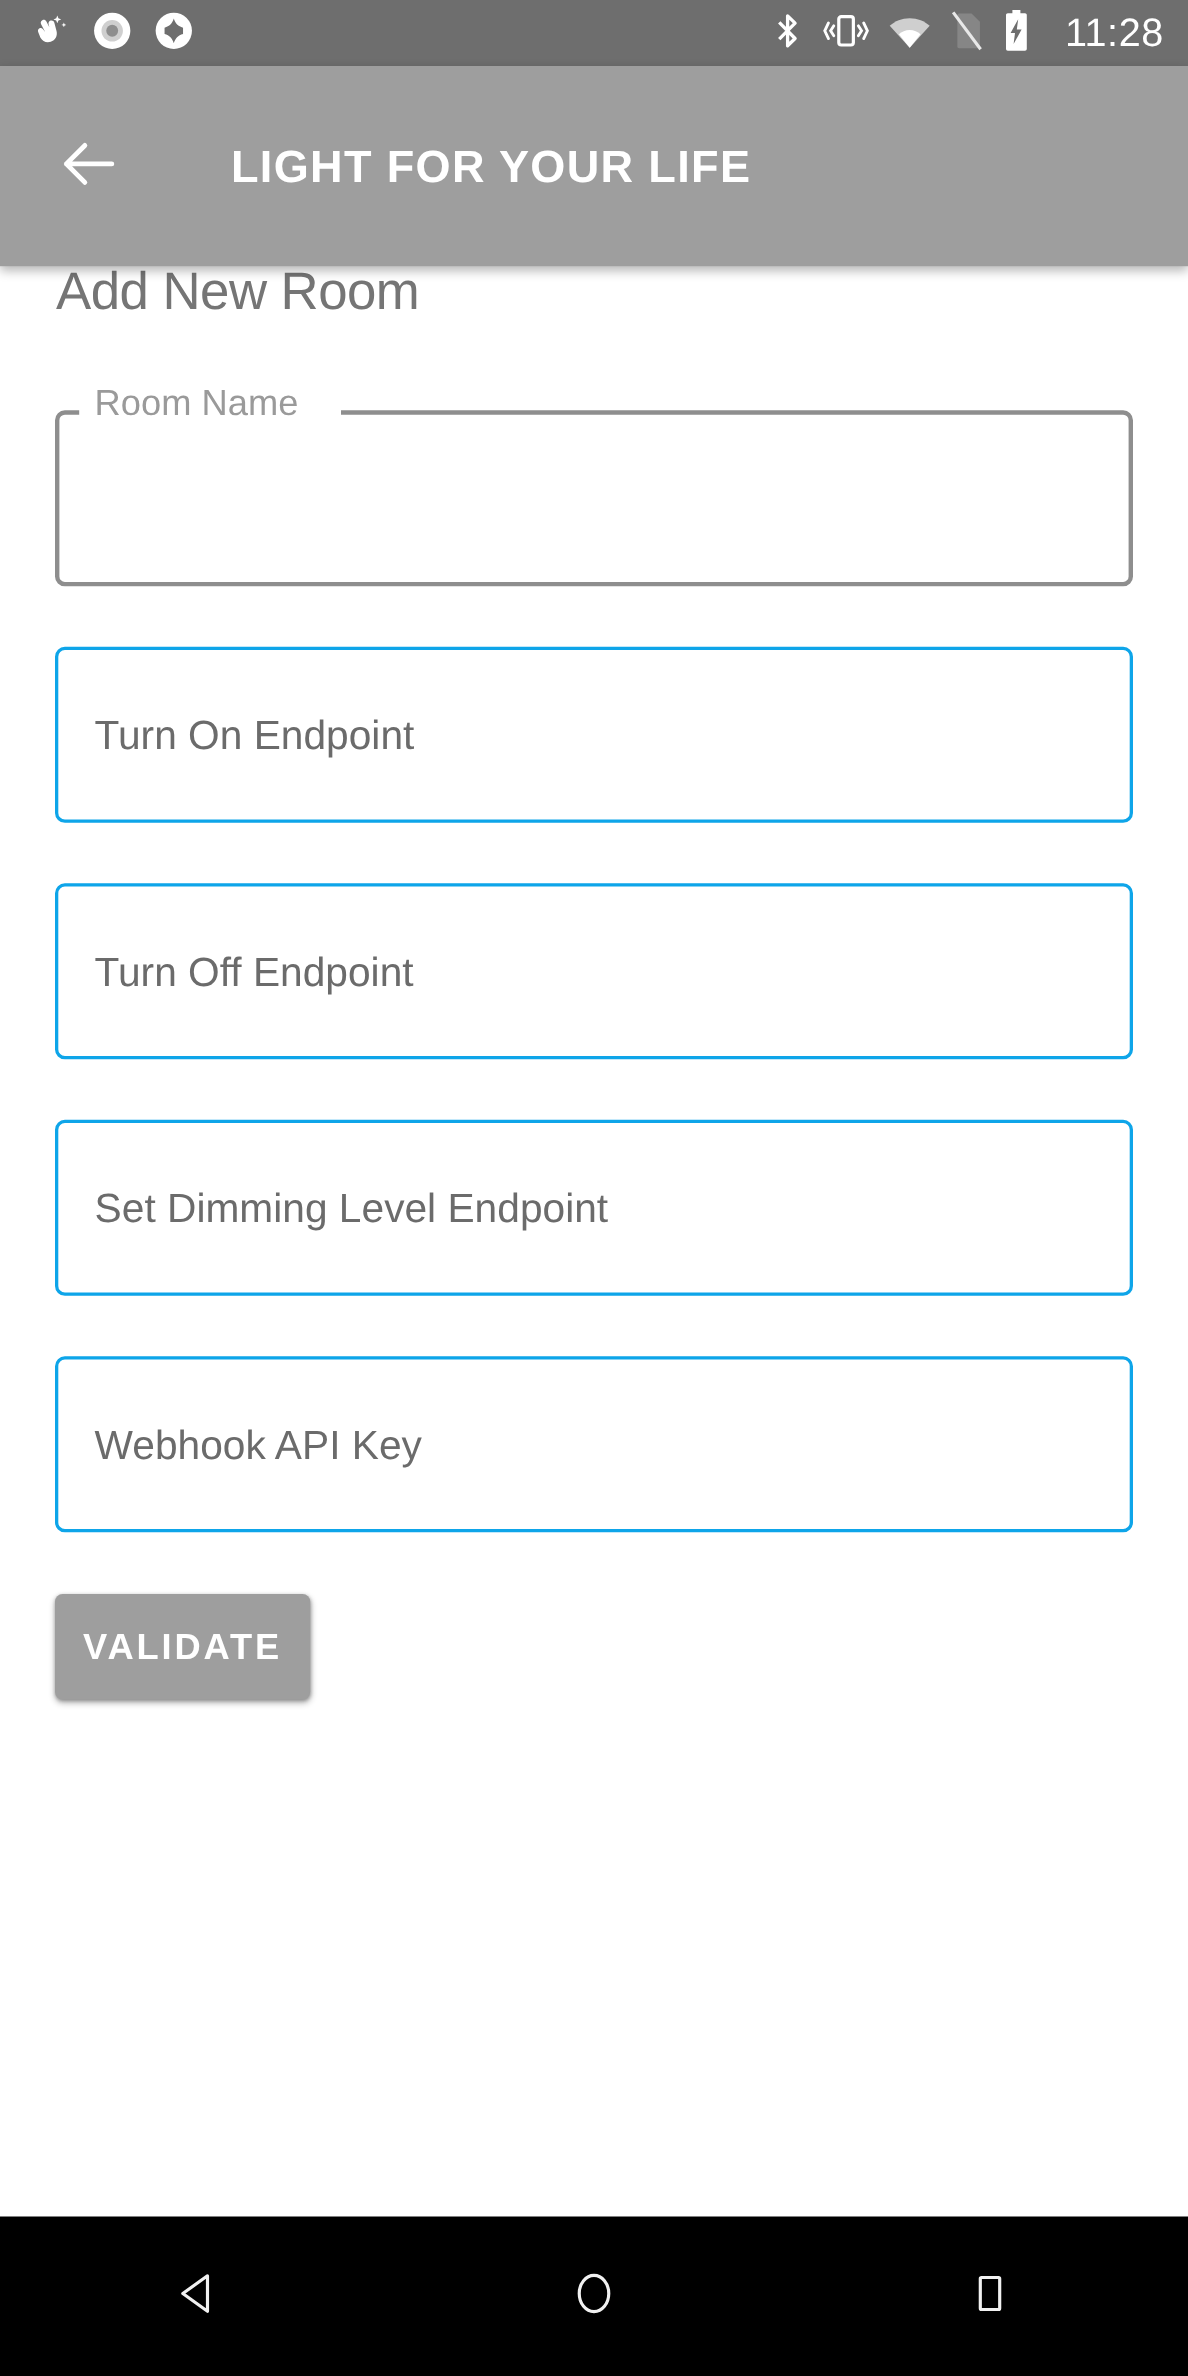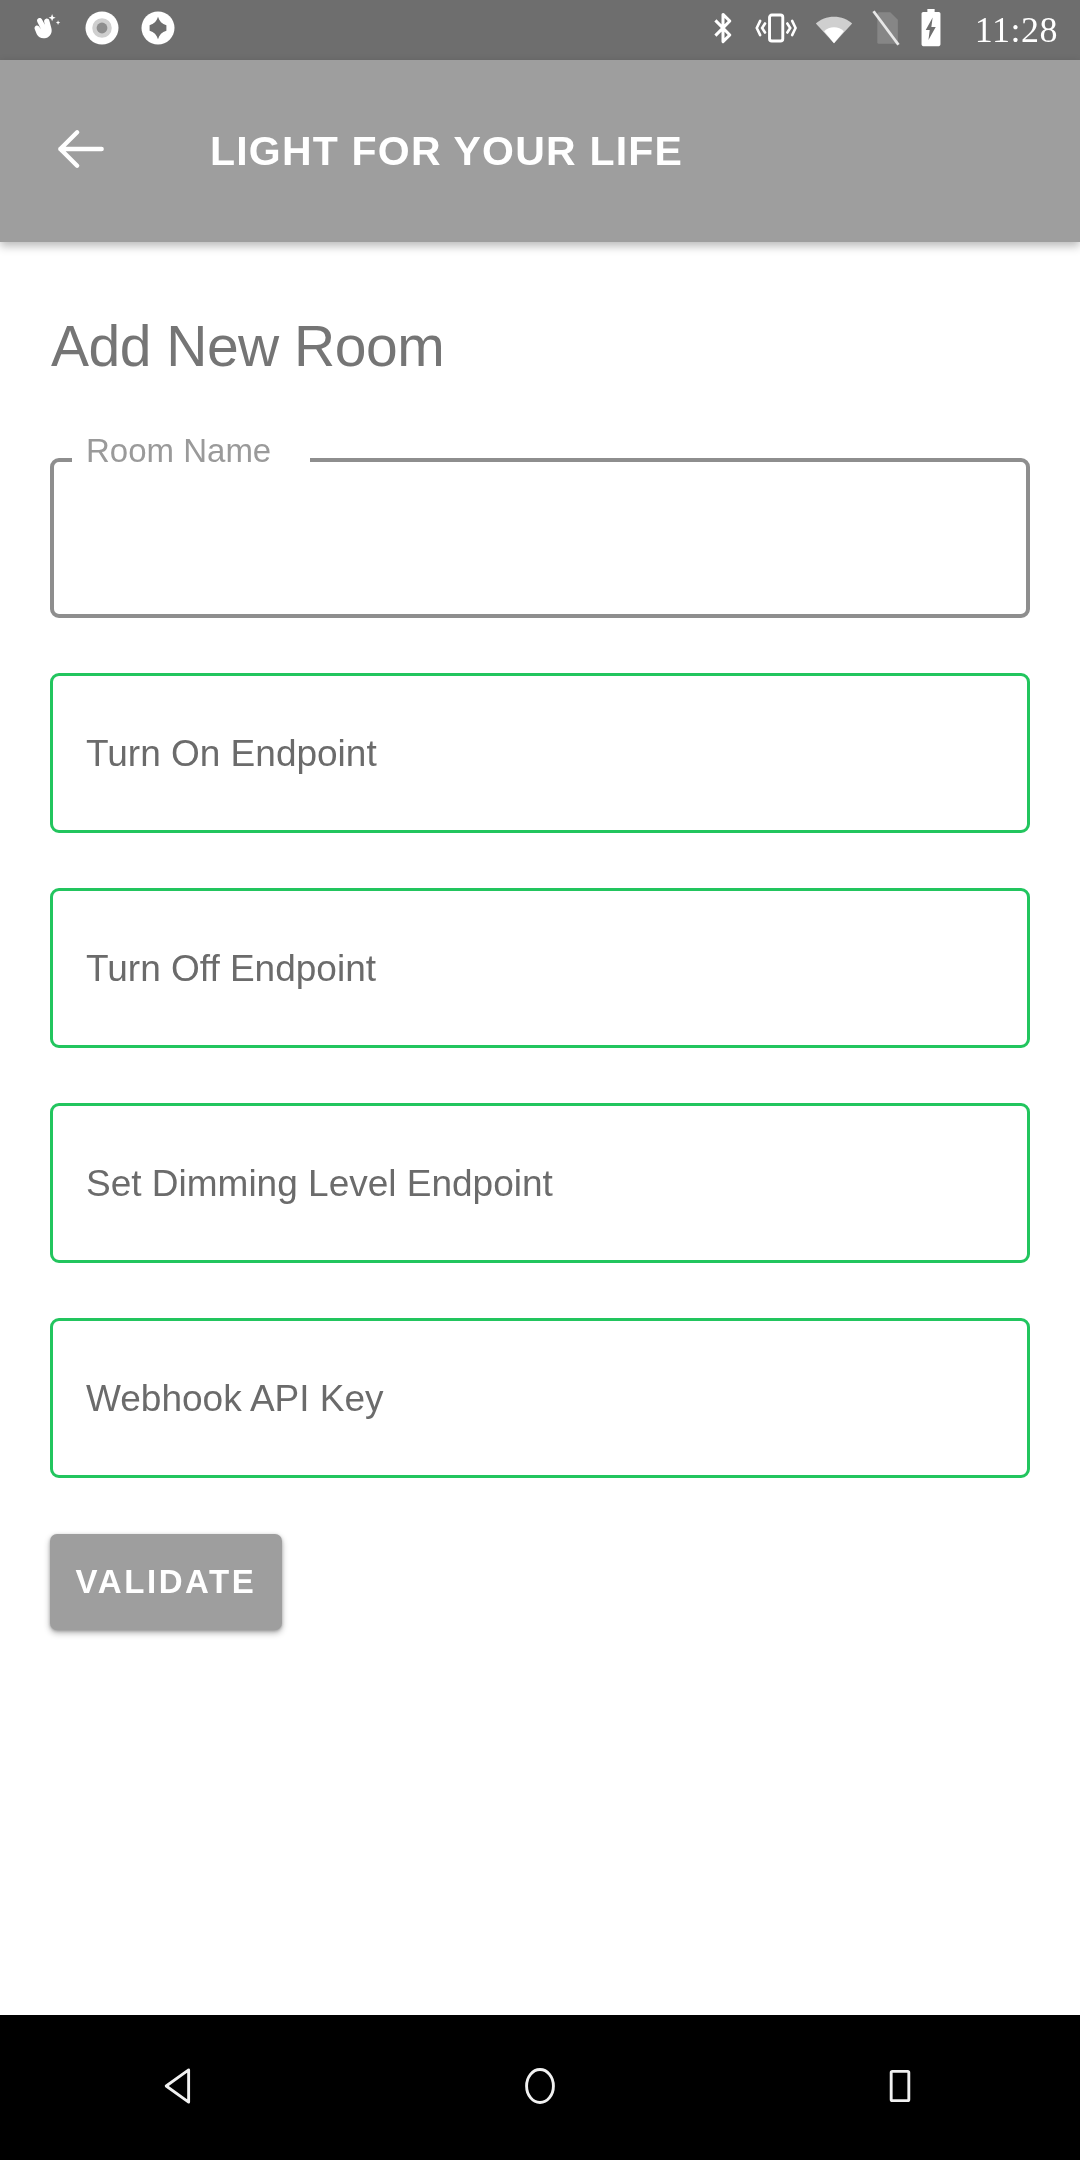--- a/index.html
+++ b/index.html
@@ -17,21 +17,21 @@
     background:#6e6e6e;
     display:flex; align-items:center;
     padding:0 22px 0 30px;
   }
   .status-left { display:flex; align-items:center; gap:20px; }
   .status-right { margin-left:auto; display:flex; align-items:center; gap:17px; }
   .sb-ico { display:block; }
   .status-time {
     color:#ffffff; font-size:36px; font-weight:400;
     letter-spacing:0.5px; margin-left:14px; line-height:1;
-    font-family:Liberation Serif, serif;
+    font-family:Liberation Sans, sans-serif;
   }
 
   
   .app-bar {
     position:absolute; top:60px; left:0; width:1080px; height:182px;
     background:#9e9e9e;
     display:flex; align-items:center;
     box-shadow:0 4px 9px rgba(0,0,0,0.28);
     z-index:5;
   }
@@ -45,31 +45,31 @@
     letter-spacing:1.2px; margin-left:81px;
     white-space:nowrap;
   }
 
   
   .content {
     position:absolute; top:242px; left:0; width:1080px; height:1773px;
     background:#ffffff; padding:0 50px;
   }
   .page-heading {
-    color:#757575; font-size:57px; font-weight:400;
+    color:#757575; font-size:48px; font-weight:400;
     letter-spacing:-0.5px; line-height:1;
-    padding-top:76px; padding-left:1px;
+    padding-left:1px;
   }
 
   
   .field-wrap { position:relative; margin-top:0; }
   .field-box {
     position:relative;
     height:160px;
-    border:3px solid #22c55e;
+    border:3px solid #0ea5e9;
     border-radius:9px;
     background:transparent;
     display:flex; align-items:center;
     cursor:text;
   }
   .field-box.focused { border-color:#8e8e8e; border-width:4px; }
   .field-placeholder {
     color:#6b6b6b; font-size:37px; padding-left:33px; line-height:1;
   }
   

